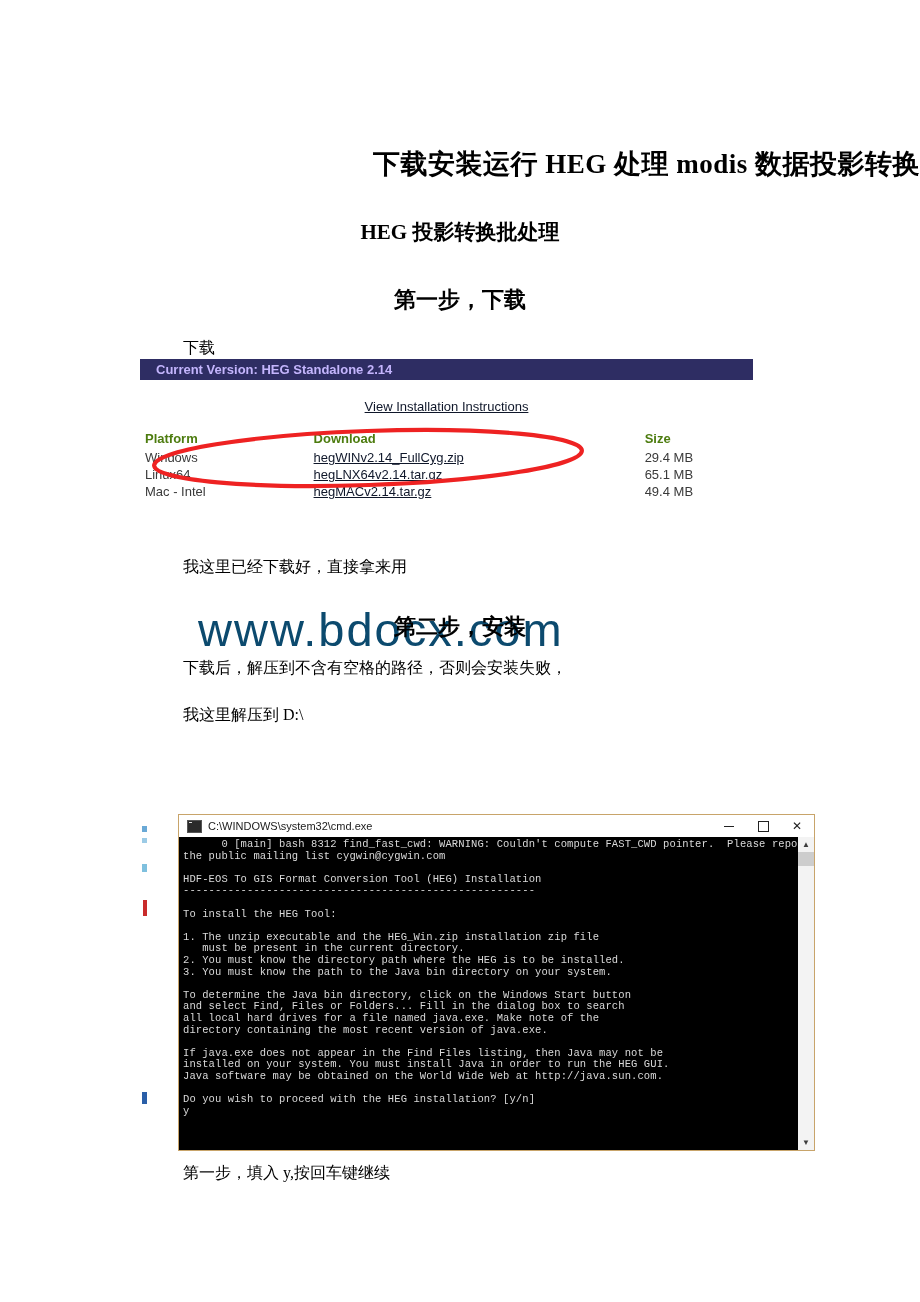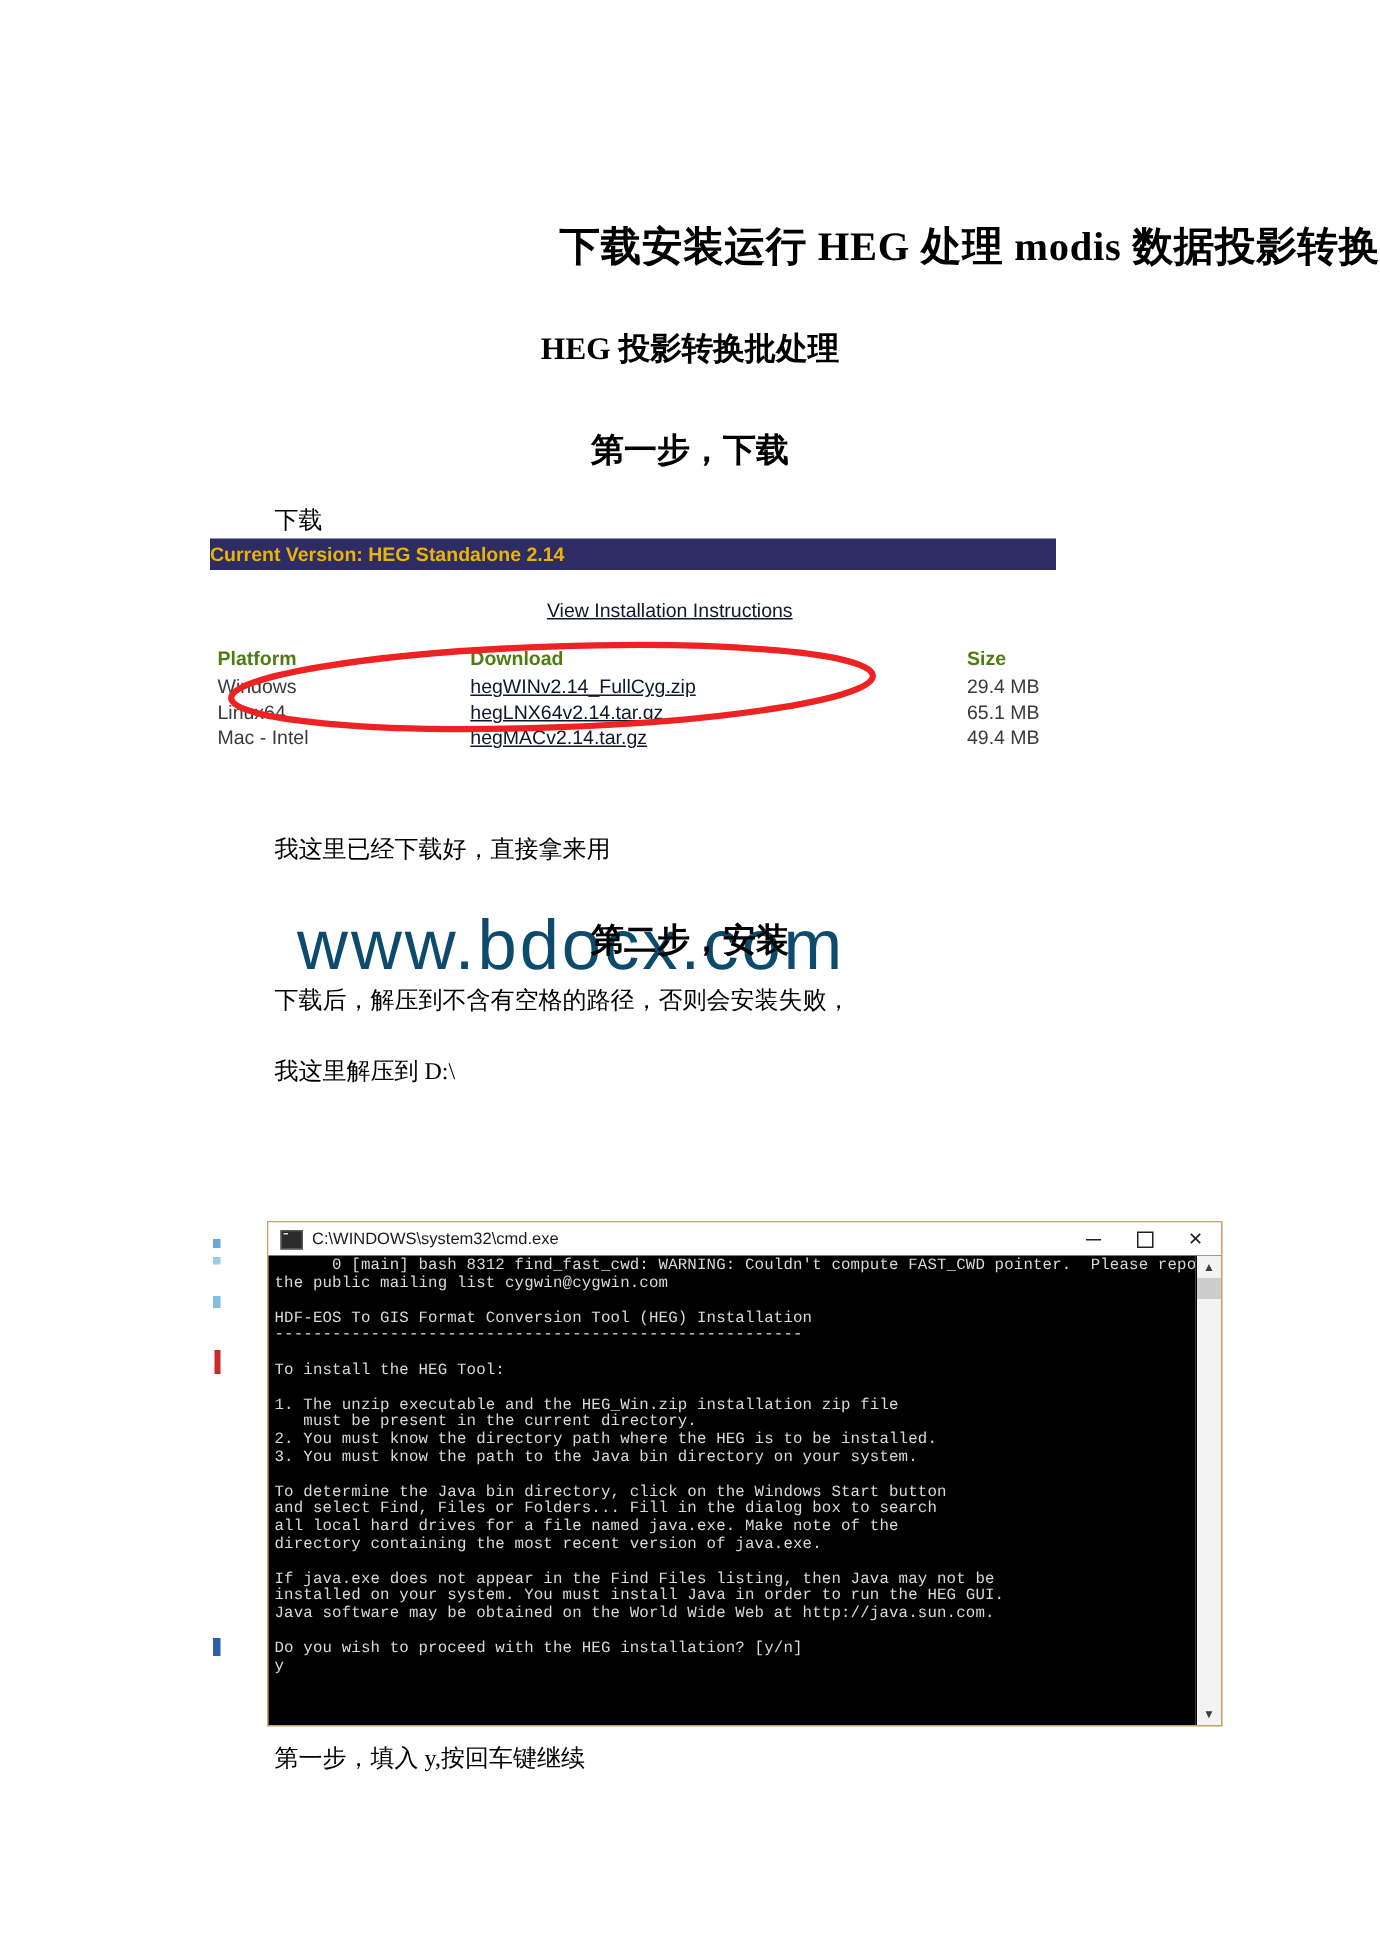--- a/index.html
+++ b/index.html
@@ -71,28 +71,28 @@
   }
 
   
   .dl-panel{
     position:absolute;
     left:140px;top:359px;
     width:613px;height:172px;
     z-index:3;
   }
   .dl-bar{
-    position:absolute;left:0;top:0;width:564px;height:21px;
+    position:absolute;left:0;top:0;width:613px;height:21px;
     background:#2e2d63;
-    color:#eab308;
+    color:#c4b5fd;
     font-family:"Liberation Sans", sans-serif;
     font-weight:bold;
     font-size:13px;
     line-height:21px;
-    padding-left:0;
+    padding-left:16px;
     box-sizing:border-box;
     white-space:nowrap;
   }
   .dl-instr{
     position:absolute;left:0;top:40px;width:613px;
     text-align:center;
     font-family:"Liberation Sans", sans-serif;
     font-size:13px;
   }
   .dl-instr a, .lnk{

